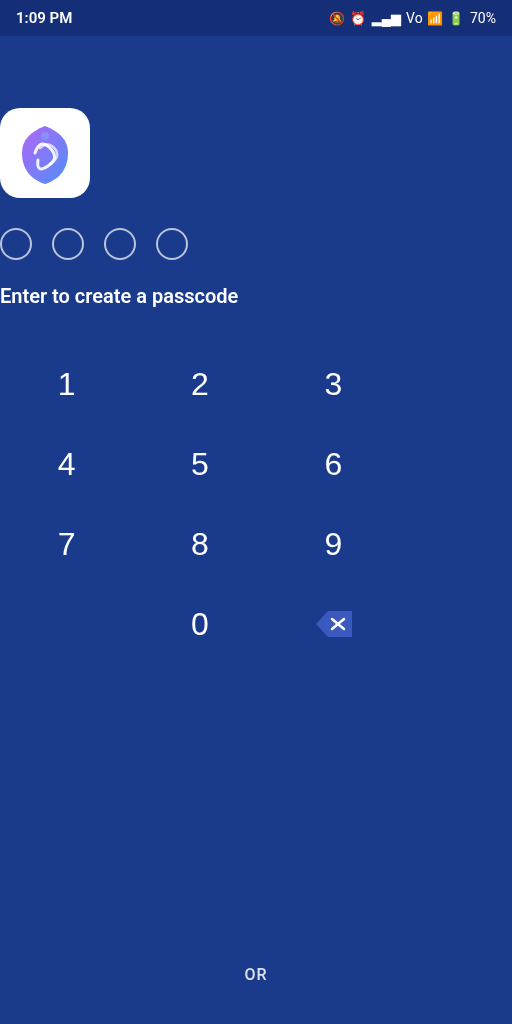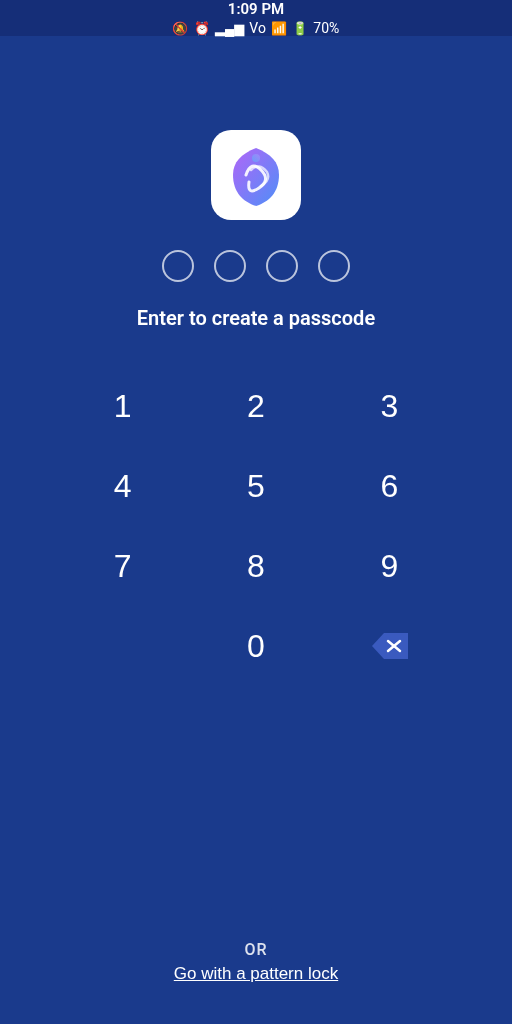--- a/index.html
+++ b/index.html
@@ -17,21 +17,20 @@
 
     
     .status-bar {
       width: 100%;
       height: 36px;
       display: flex;
       align-items: center;
       justify-content: space-between;
       padding: 0 16px;
       background-color: #152e78;
-      flex-direction: column;
     }
 
     .status-time {
       font-size: 15px;
       font-weight: 600;
       color: #fff;
     }
 
     .status-icons {
       display: flex;
@@ -41,22 +40,22 @@
 
     .status-icons span {
       font-size: 13px;
       color: #fff;
     }
 
     
     .content {
       display: flex;
       flex-direction: column;
-      align-items: center;
-      padding-top: 94px;
+      align-items: flex-start;
+      padding-top: 72px;
     }
 
     
     .app-logo {
       width: 90px;
       height: 90px;
       background: #fff;
       border-radius: 20px;
       display: flex;
       align-items: center;
@@ -237,14 +236,13 @@
         <line x1="18" y1="10" x2="30" y2="20" stroke="white" stroke-width="2.5" stroke-linecap="round"></line>
         <line x1="30" y1="10" x2="18" y2="20" stroke="white" stroke-width="2.5" stroke-linecap="round"></line>
       </svg>
     </button>
   </div>
 
 </div>
 
 <div class="bottom-section">
   <span class="or-text">OR</span>
-  <button class="pattern-link">Go with a pattern lock</button>
 </div>
 
 </body></html>

